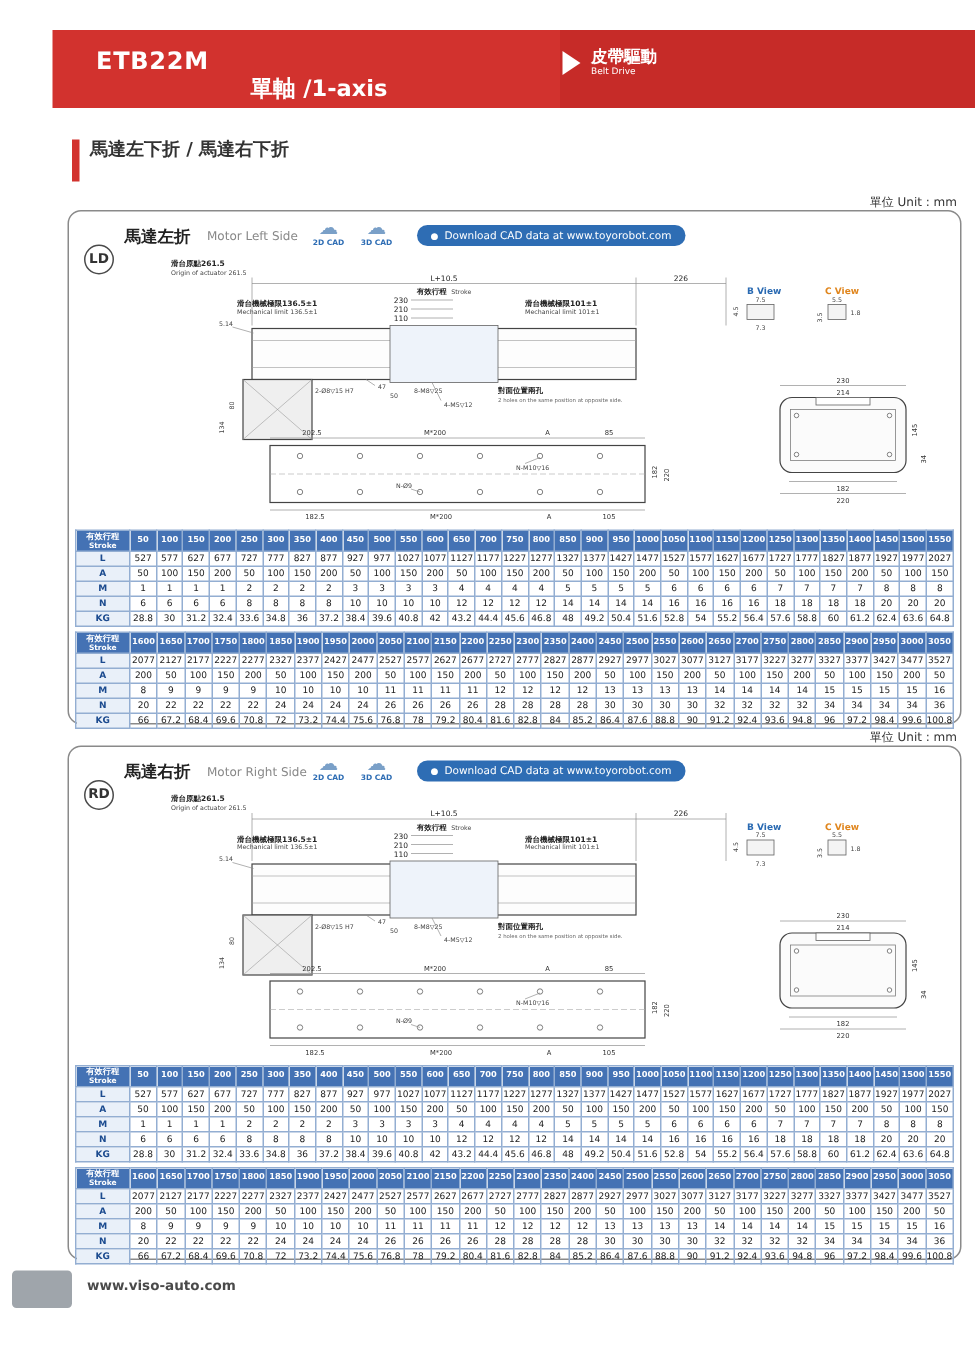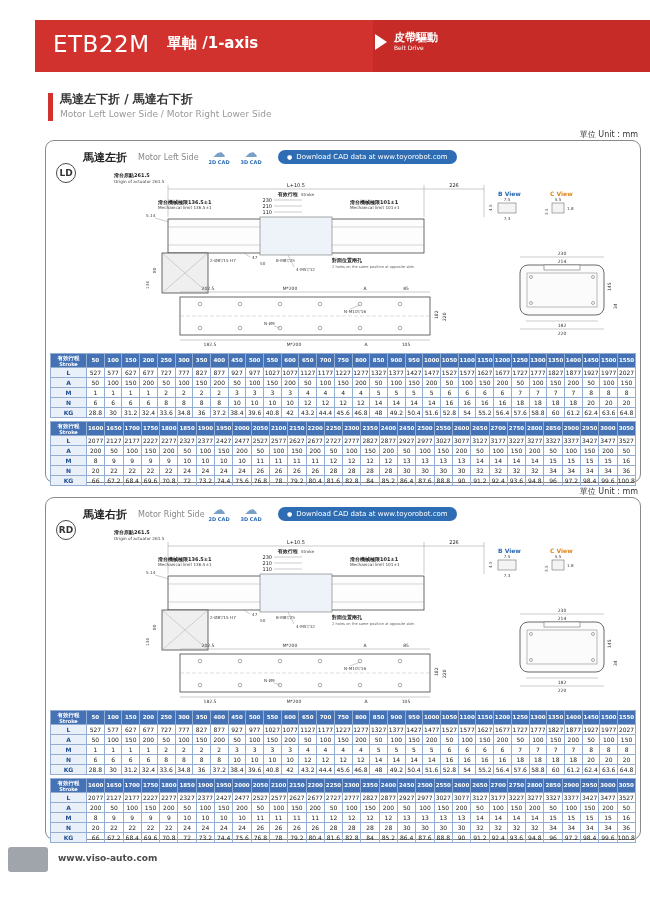--- a/index.html
+++ b/index.html
@@ -2,22 +2,22 @@
 <html><head>
 <meta charset="utf-8">
 <style>
   html,body{margin:0;padding:0;}
   body{width:650px;height:901px;position:relative;background:#fff;
        font-family:"DejaVu Sans","Liberation Sans",sans-serif;overflow:hidden;}
 
   
   .header{position:absolute;left:35px;top:20px;width:615px;height:52px;
           background:linear-gradient(90deg,#d2322e 0 55%,#c62b28 55% 100%);color:#fff;}
-  .h-model{position:absolute;left:18px;top:11px;font-size:23px;font-weight:normal;letter-spacing:.5px;}
-  .h-sub{position:absolute;left:132px;top:14px;font-size:15px;font-weight:bold;}
+  .h-model{position:absolute;left:29px;top:11px;font-size:16px;font-weight:bold;letter-spacing:.5px;}
+  .h-sub{position:absolute;left:132px;top:30px;font-size:15px;font-weight:bold;}
   .drive{position:absolute;left:340px;top:12px;display:flex;align-items:center;}
   .tri{width:0;height:0;border-left:12px solid #fff;border-top:8px solid transparent;
        border-bottom:8px solid transparent;margin-right:7px;}
   .drive-cn{display:block;font-size:11px;font-weight:bold;line-height:12px;}
   .drive-en{display:block;font-size:6px;line-height:7px;}
 
   
   .section{position:absolute;left:48px;top:90px;}
   .section-bar{position:absolute;left:0;top:3px;width:5px;height:28px;background:#d2322e;}
   .s-cn{margin-left:12px;font-size:12px;font-weight:bold;color:#333;line-height:18px;}
@@ -85,21 +85,20 @@
     <span>
       <span class="drive-cn">皮帶驅動</span>
       <span class="drive-en">Belt Drive</span>
     </span>
   </div>
 </div>
 
 <div class="section">
   <div class="section-bar"></div>
   <div class="s-cn">馬達左下折 / 馬達右下折</div>
-  <div class="s-en">Motor Left Lower Side / Motor Right Lower Side</div>
 </div>
 
 <div class="unit" style="top:129px">單位 Unit : mm</div>
 <div class="unit" style="top:486px">單位 Unit : mm</div>
 
 <div class="panel" style="top:140px">
   <div class="panel-head">
     <div class="badge">LD</div>
     <span class="p-title-cn">馬達左折</span>
     <span class="p-title-en">Motor Left Side</span>

